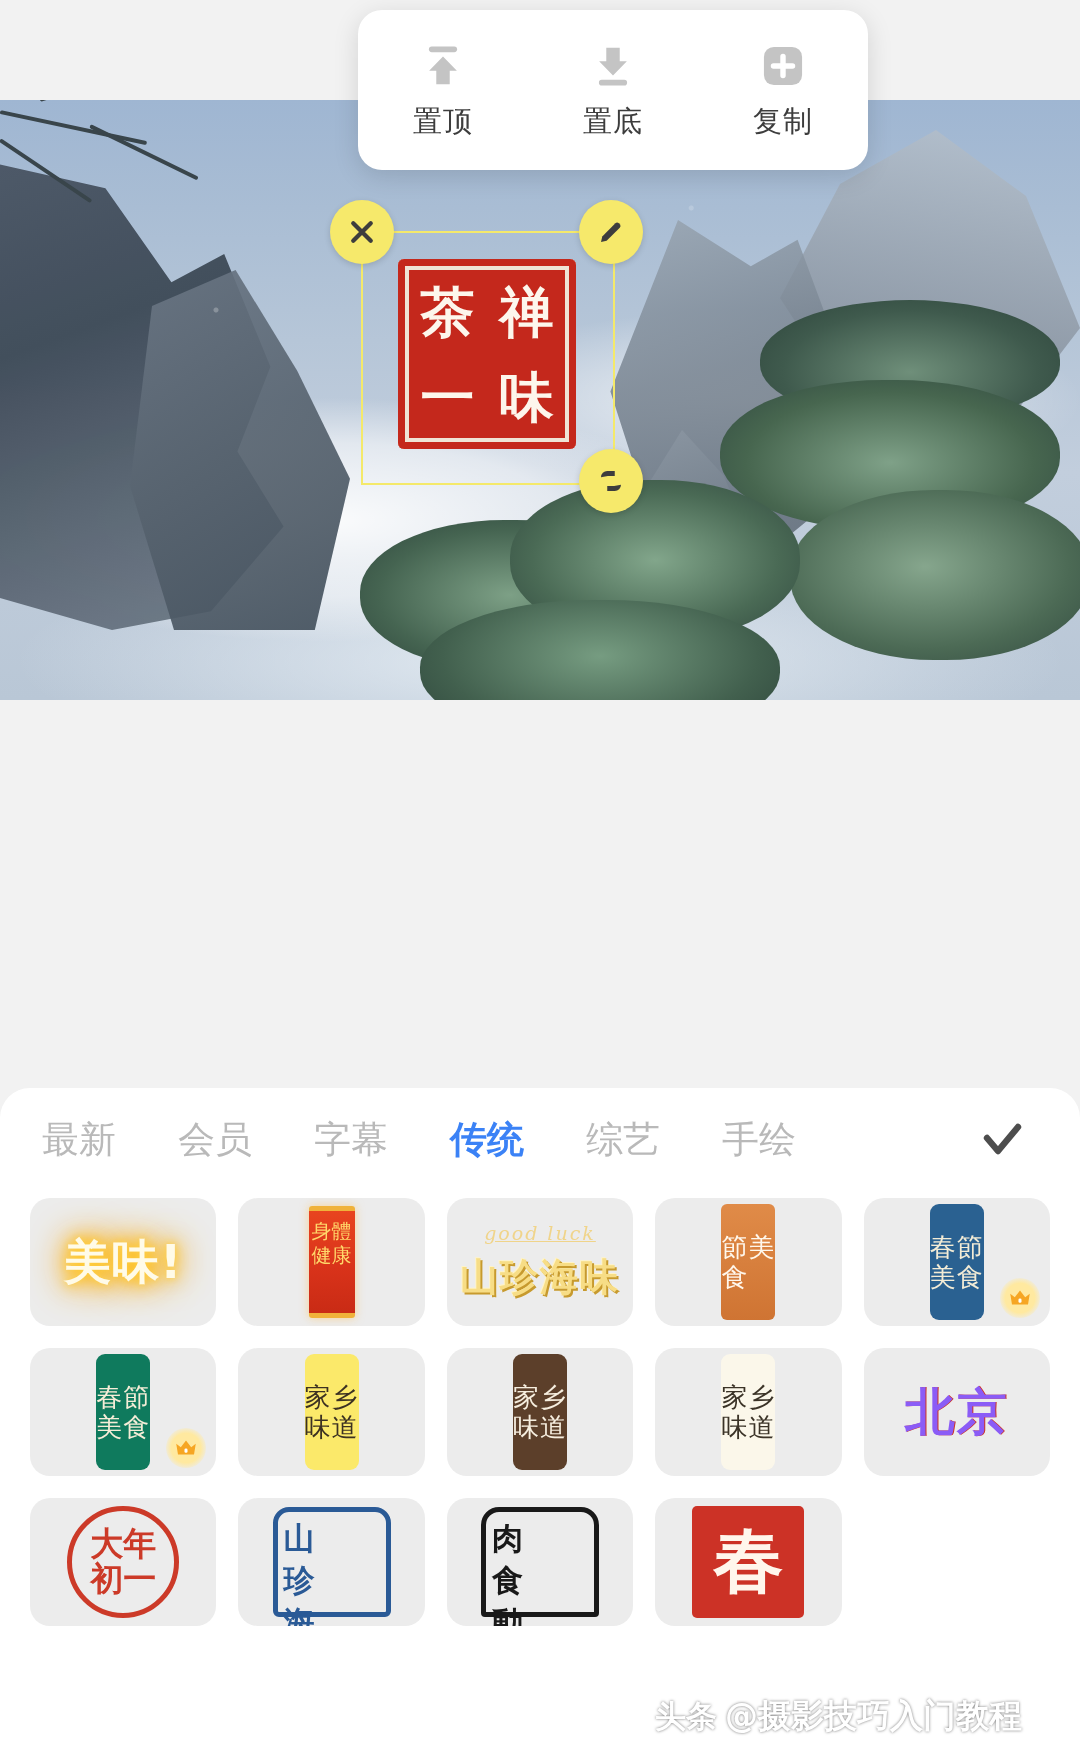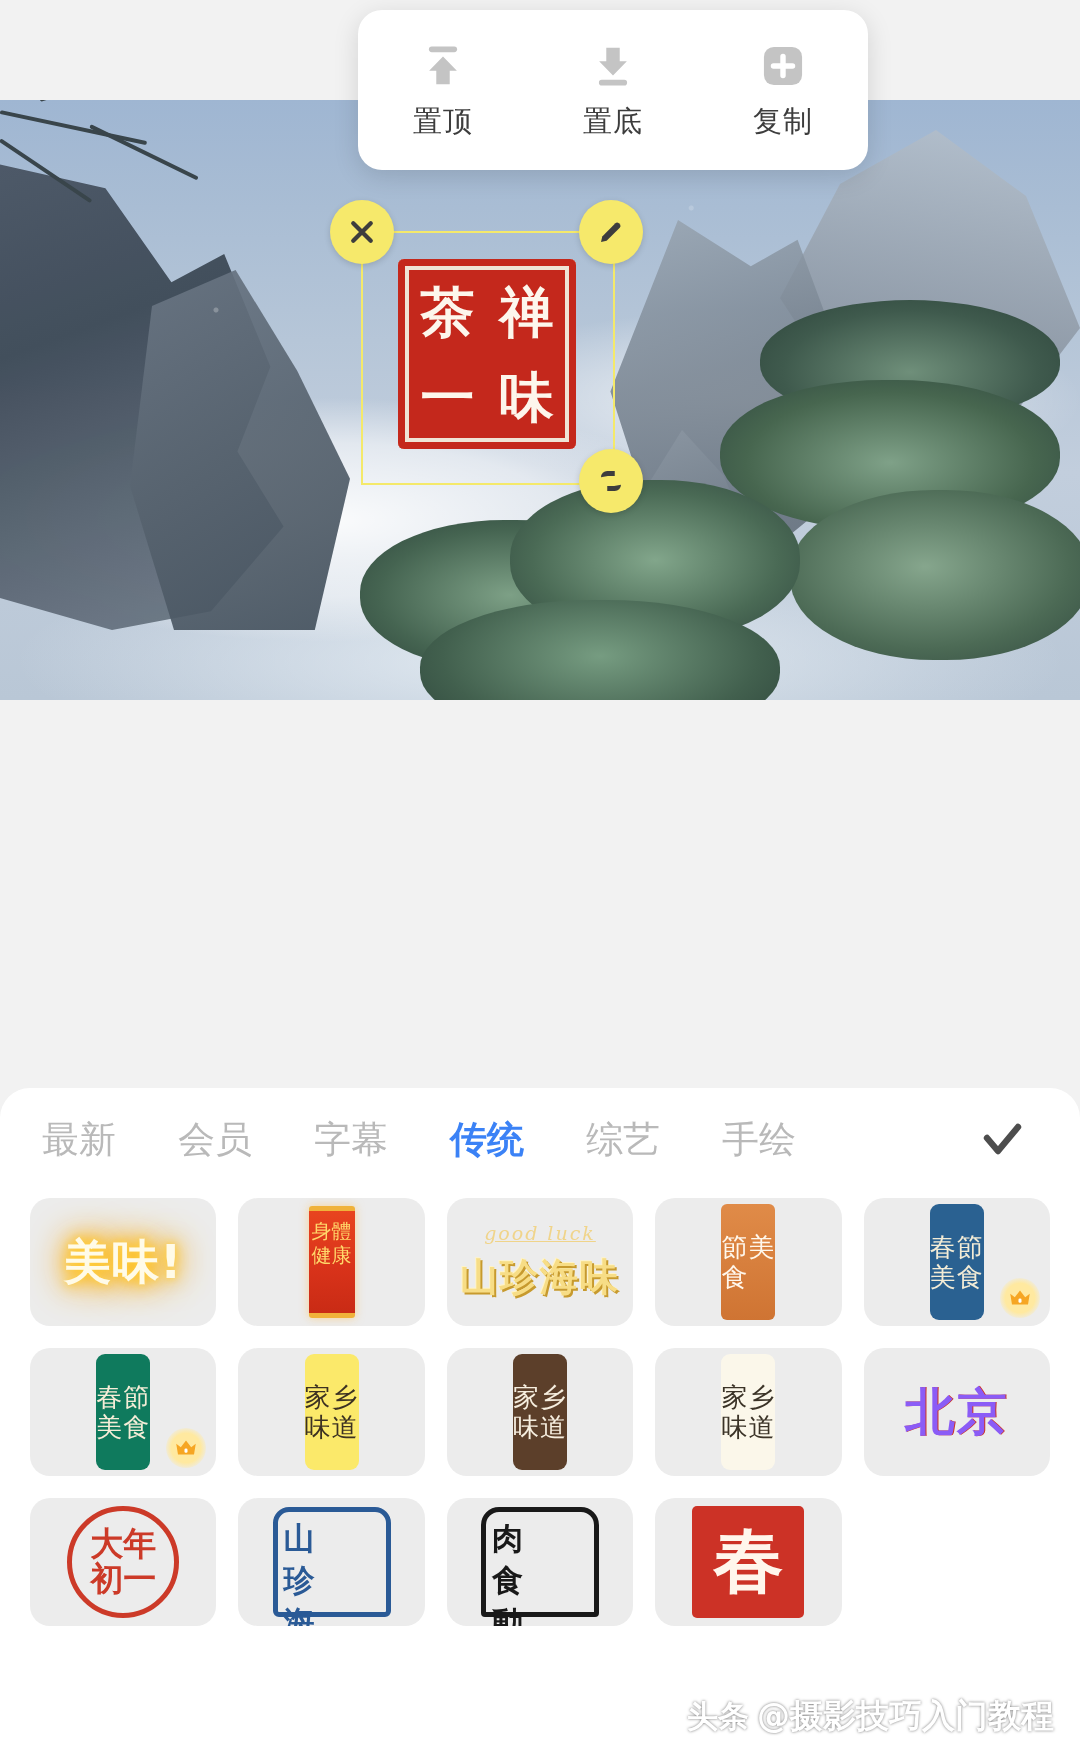--- a/index.html
+++ b/index.html
@@ -227,21 +227,20 @@
     color:#fff6ec;font-size:70px;font-weight:700;
     font-family:"DejaVu Serif","Liberation Serif",serif;
   }
   
   .watermark{
     position:absolute;left:655px;top:1694px;z-index:60;
     display:flex;align-items:center;gap:8px;
     color:#fff;font-size:33px;font-weight:700;white-space:nowrap;
     text-shadow:0 0 3px rgba(0,0,0,.55);
     font-family:"DejaVu Sans","Liberation Sans",sans-serif;
-    margin-left:32px;
   }
   .wm-logo{
     display:inline-flex;align-items:center;gap:4px;font-size:31px;font-weight:700;
   }
 </style>
 </head>
 <body>
 
 <div class="canvas-wrap">
   <div class="photo"></div>

